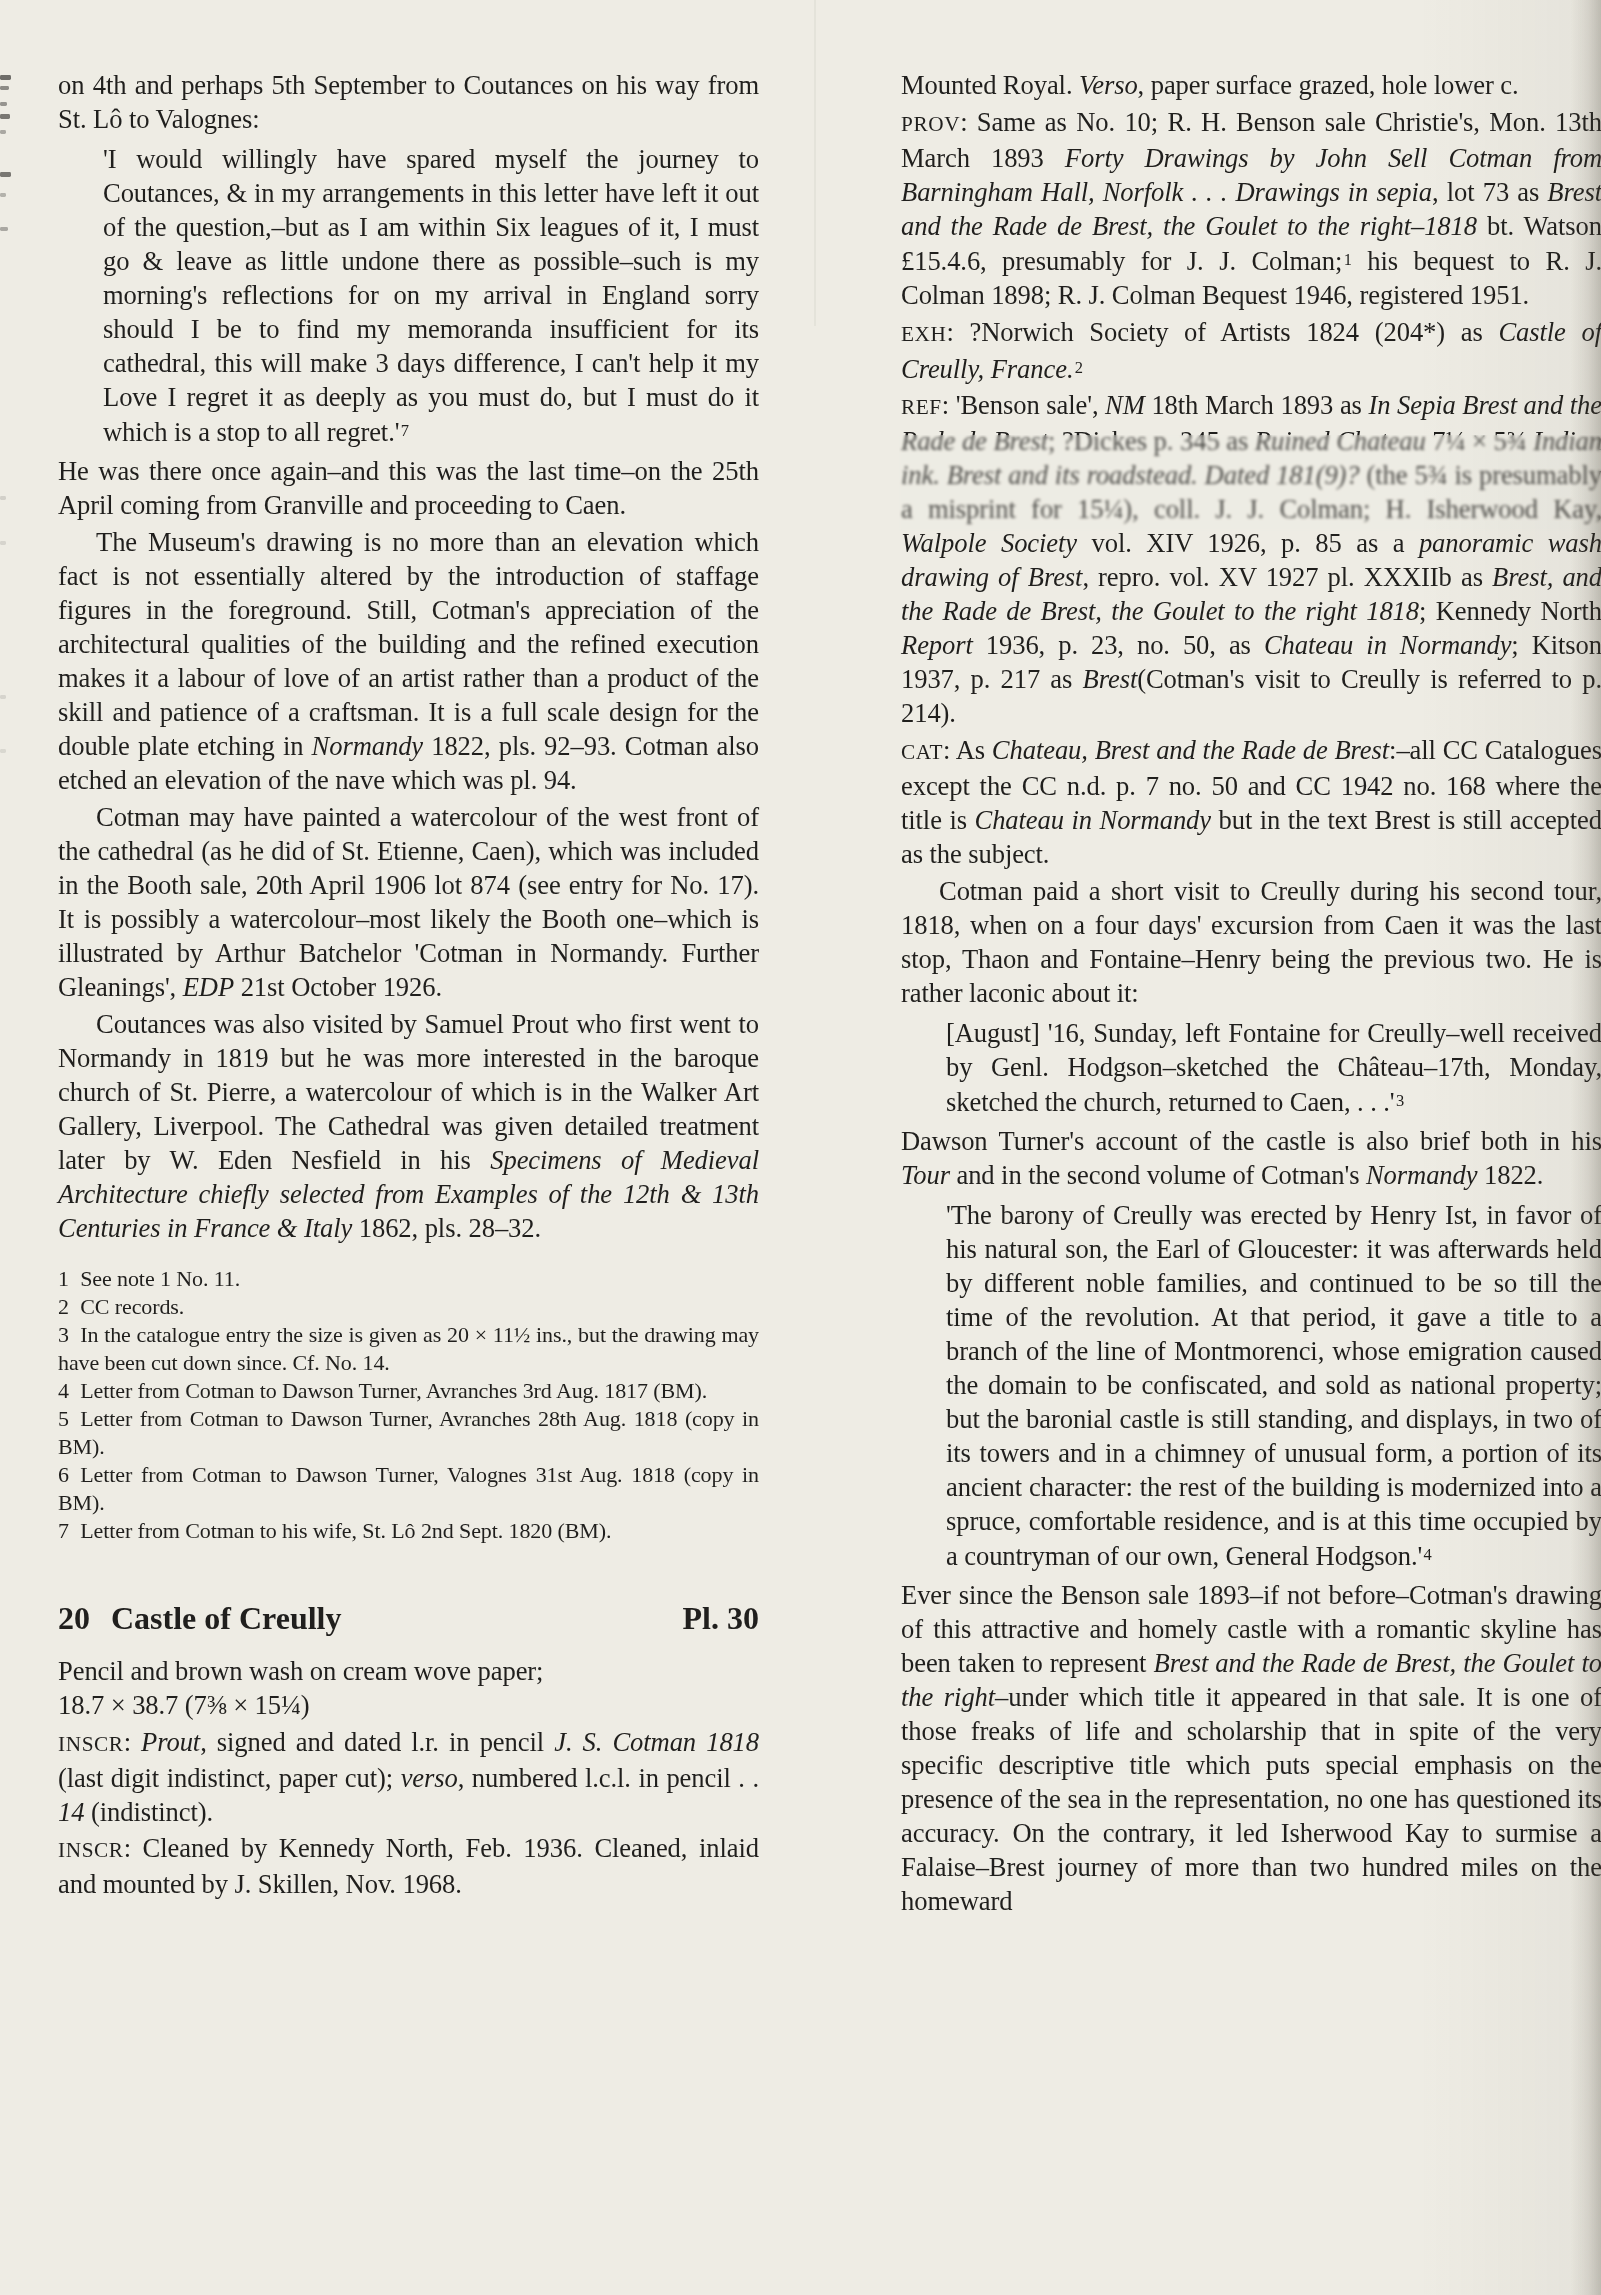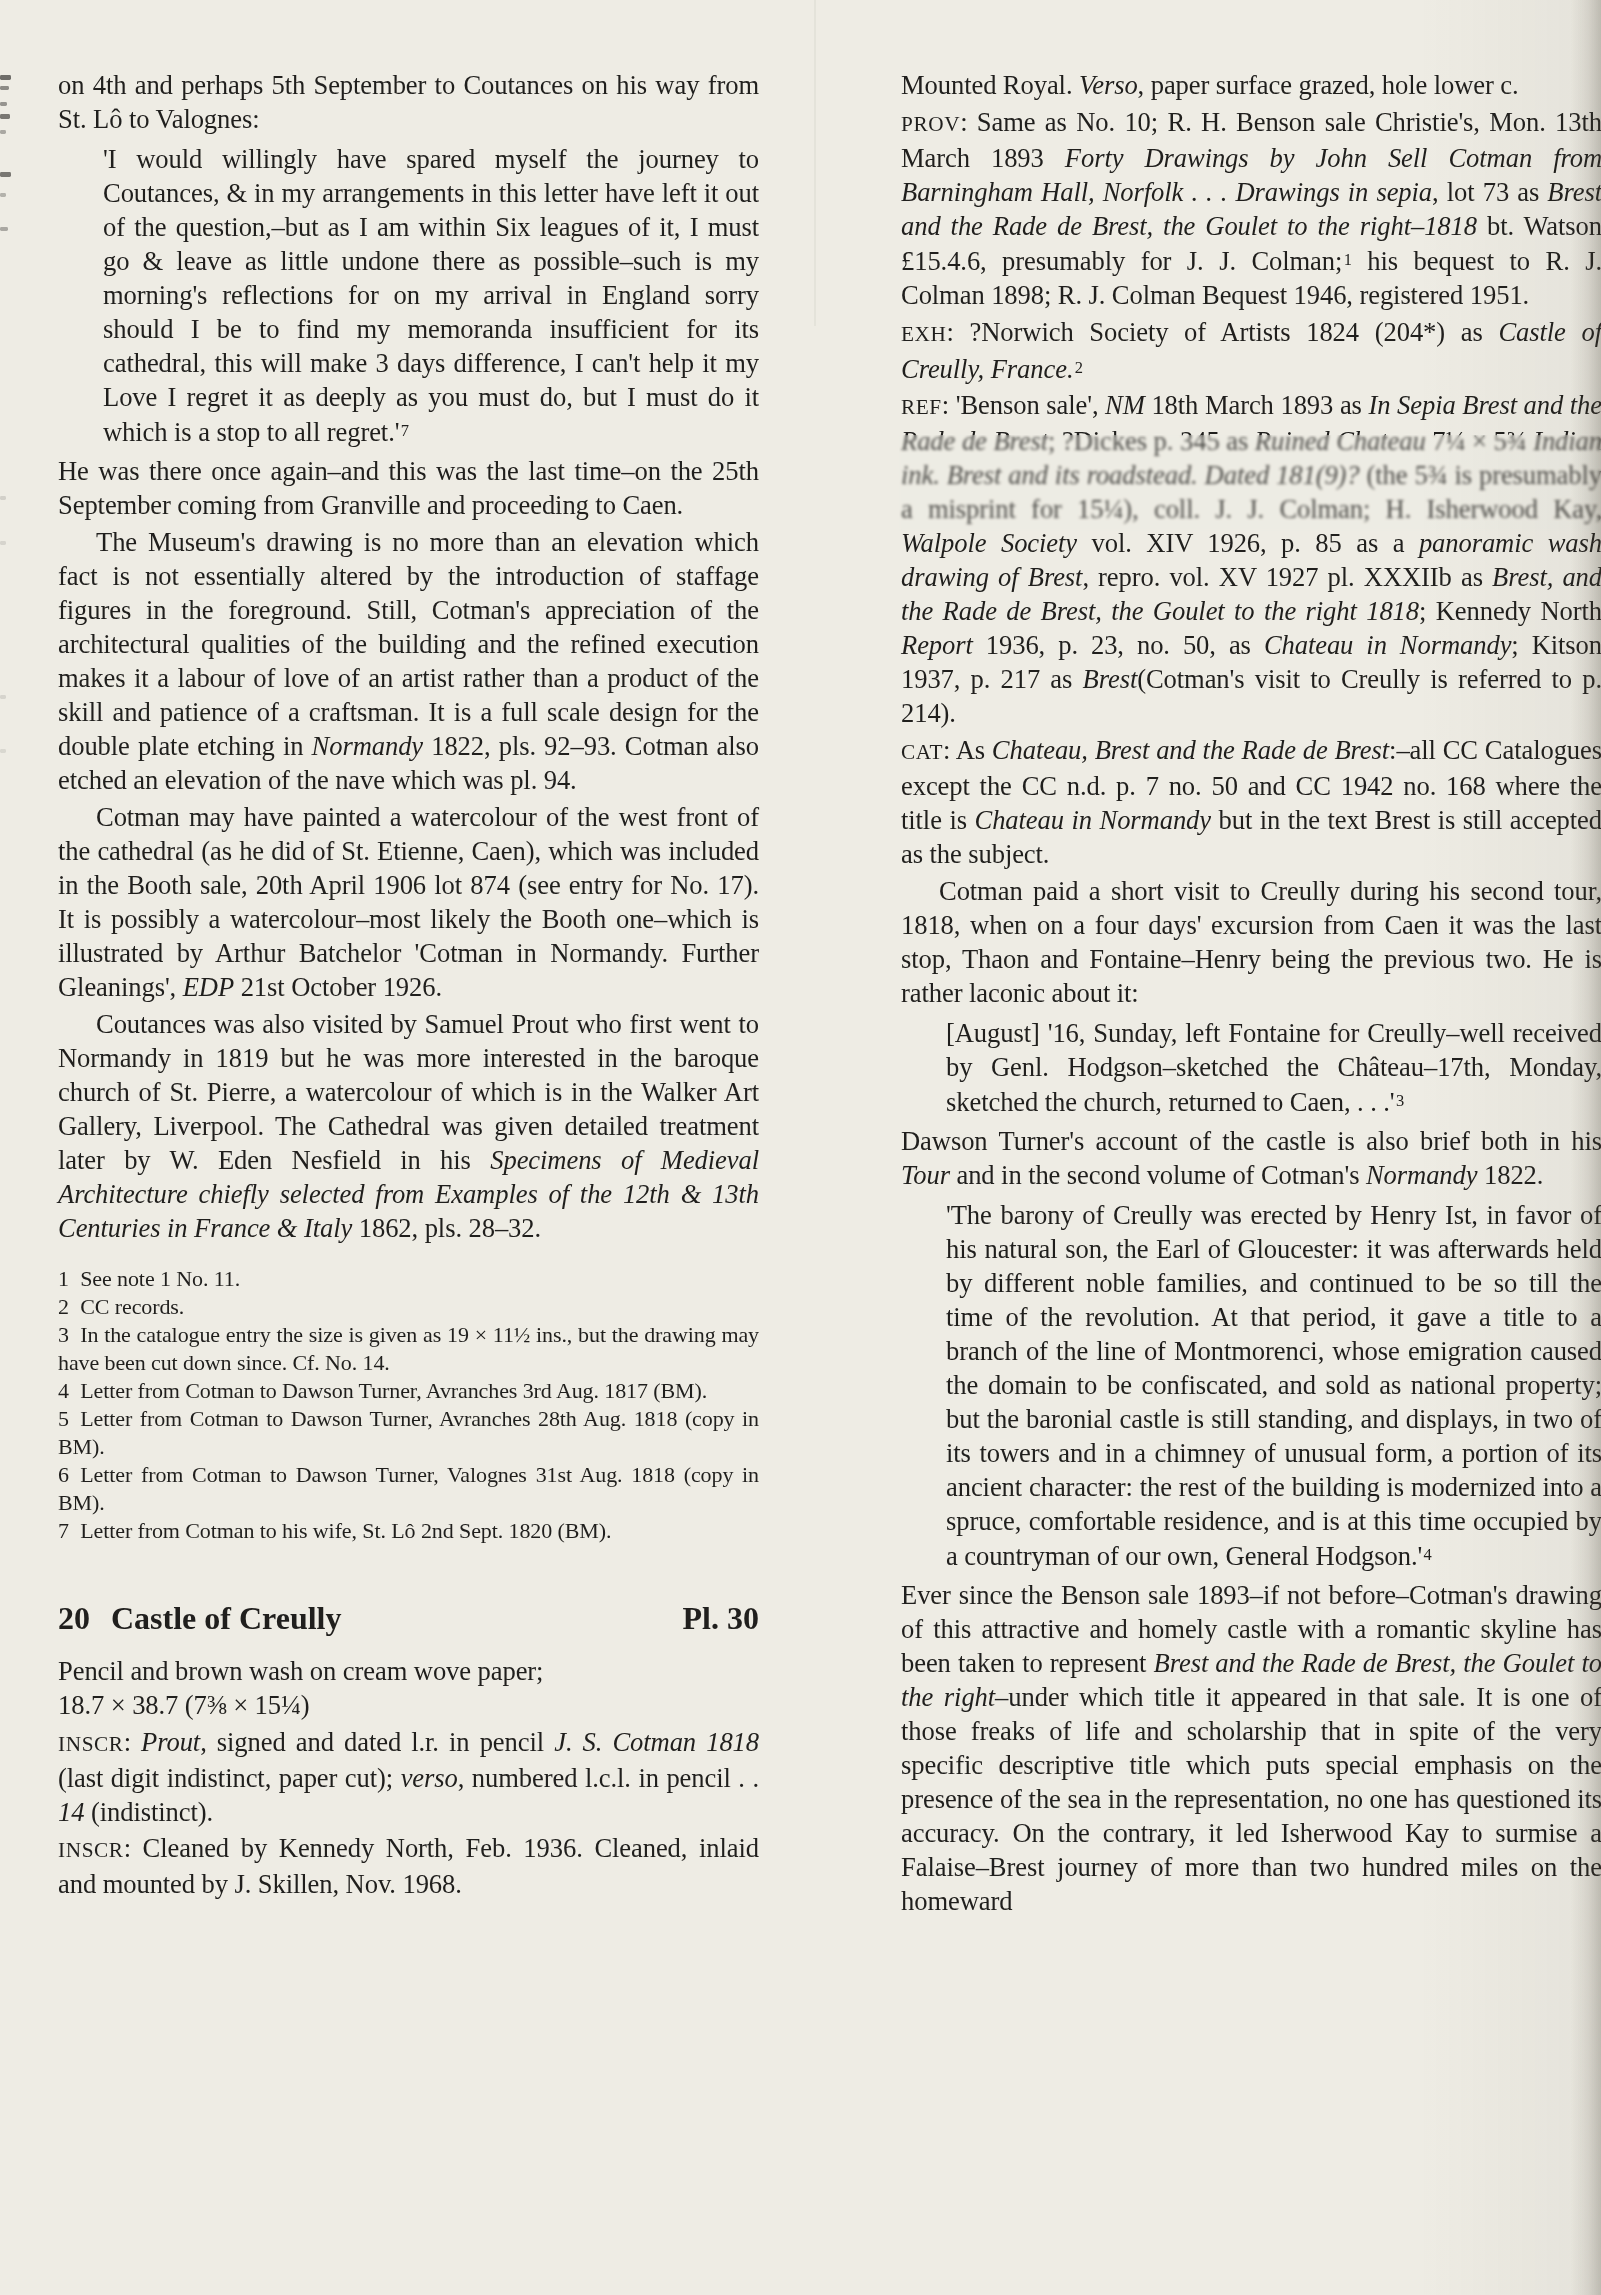--- a/index.html
+++ b/index.html
@@ -67,28 +67,28 @@
   }
   .edge-mark{position:absolute;left:0;background:#2b2a27;border-radius:1.4px;}
 </style>
 </head>
 <body>
 
 <div class="page" style="--paper: #eeece4; --ink: #201f1d;">
   <div class="col col-left" id="col-left">
       <p class="para"><span>on 4th and perhaps 5th September to Coutances on his way from St. Lô to Valognes:</span></p>
       <p class="quote"><span>'I would willingly have spared myself the journey to Coutances, &amp; in my arrangements in this letter have left it out of the question,–but as I am within Six leagues of it, I must go &amp; leave as little undone there as possible–such is my morning's reflections for on my arrival in England sorry should I be to find my memoranda insufficient for its cathedral, this will make 3 days difference, I can't help it my Love I regret it as deeply as you must do, but I must do it which is a stop to all regret.'</span><span class="sup">7</span></p>
-      <p class="para"><span>He was there once again–and this was the last time–on the 25th September coming from Granville and proceeding to Caen.</span></p>
+      <p class="para"><span>He was there once again–and this was the last time–on the 25th April coming from Granville and proceeding to Caen.</span></p>
       <p class="para indent"><span>The Museum's drawing is no more than an elevation which fact is not essentially altered by the introduction of staffage figures in the foreground. Still, Cotman's appreciation of the architectural qualities of the building and the refined execution makes it a labour of love of an artist rather than a product of the skill and patience of a craftsman. It is a full scale design for the double plate etching in </span><span class="it">Normandy</span><span> 1822, pls. 92–93. Cotman also etched an elevation of the nave which was pl. 94.</span></p>
       <p class="para indent"><span>Cotman may have painted a watercolour of the west front of the cathedral (as he did of St. Etienne, Caen), which was included in the Booth sale, 20th April 1906 lot 874 (see entry for No. 17). It is possibly a watercolour–most likely the Booth one–which is illustrated by Arthur Batchelor 'Cotman in Normandy. Further Gleanings', </span><span class="it">EDP</span><span> 21st October 1926.</span></p>
       <p class="para indent"><span>Coutances was also visited by Samuel Prout who first went to Normandy in 1819 but he was more interested in the baroque church of St. Pierre, a watercolour of which is in the Walker Art Gallery, Liverpool. The Cathedral was given detailed treatment later by W. Eden Nesfield in his </span><span class="it">Specimens of Medieval Architecture chiefly selected from Examples of the 12th &amp; 13th Centuries in France &amp; Italy</span><span> 1862, pls. 28–32.</span></p>
       <div class="footnotes">
         <p class="footnote"><span class="fn-num">1</span><span>See note 1 No. 11.</span></p>
         <p class="footnote"><span class="fn-num">2</span><span>CC records.</span></p>
-        <p class="footnote"><span class="fn-num">3</span><span>In the catalogue entry the size is given as 19 × 11½ ins., but the drawing may have been cut down since. Cf. No. 14.</span></p>
+        <p class="footnote"><span class="fn-num">3</span><span>In the catalogue entry the size is given as 20 × 11½ ins., but the drawing may have been cut down since. Cf. No. 14.</span></p>
         <p class="footnote"><span class="fn-num">4</span><span>Letter from Cotman to Dawson Turner, Avranches 3rd Aug. 1817 (BM).</span></p>
         <p class="footnote"><span class="fn-num">5</span><span>Letter from Cotman to Dawson Turner, Avranches 28th Aug. 1818 (copy in BM).</span></p>
         <p class="footnote"><span class="fn-num">6</span><span>Letter from Cotman to Dawson Turner, Valognes 31st Aug. 1818 (copy in BM).</span></p>
         <p class="footnote"><span class="fn-num">7</span><span>Letter from Cotman to his wife, St. Lô 2nd Sept. 1820 (BM).</span></p>
       </div>
       <div class="entry-heading">
         <span class="entry-num">20</span>
         <span class="entry-title">Castle of Creully</span>
         <span class="plate">Pl. 30</span>
       </div>

